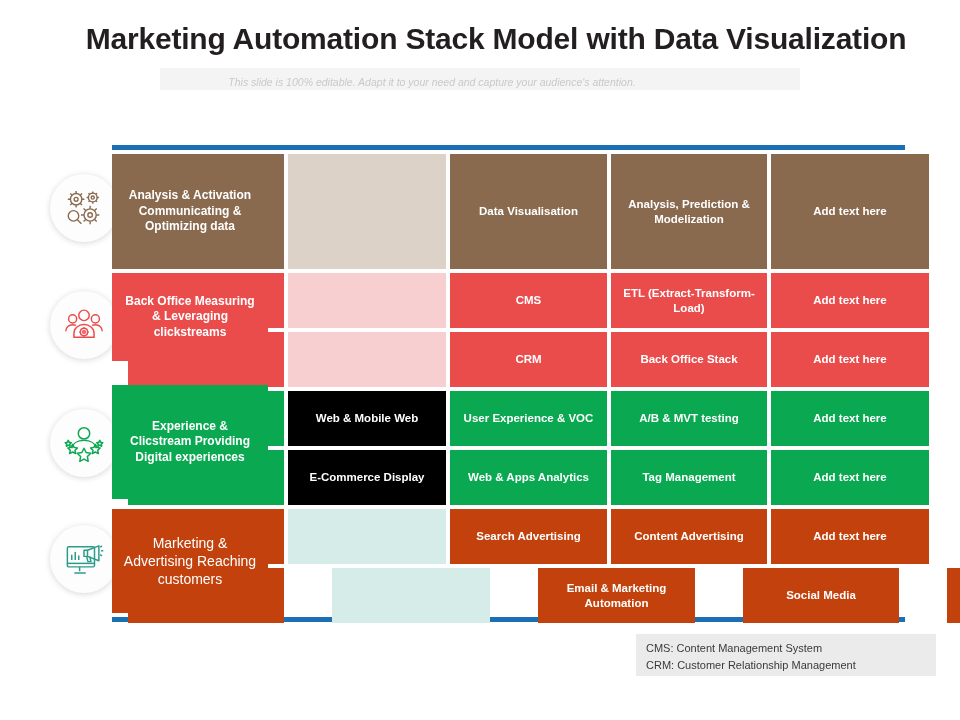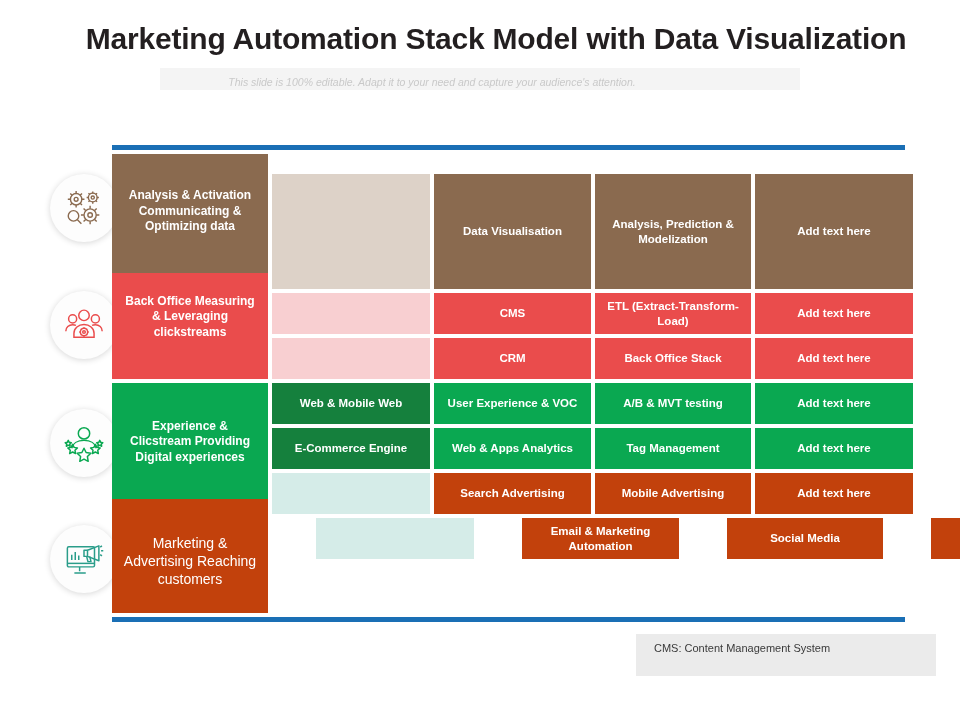--- a/index.html
+++ b/index.html
@@ -63,37 +63,36 @@
     left: 0;
     width: 793px;
     height: 5px;
     background: #1a6fb5;
   }
   .rule-top { top: 0; }
   .rule-bottom { top: 472px; }
 
   .grid {
     position: absolute;
-    left: 0;
+    left: 16px;
     top: 9px;
     width: 793px;
     height: 459px;
-    margin-top: 20px;
   }
 
   .row {
     display: flex;
     width: 793px;
     gap: 4px;
     margin-bottom: 4px;
   }
   .row:last-child { margin-bottom: 0; gap: 48px; }
 
   .row.tall { height: 115px; }
-  .row.std  { height: 41px; }
+  .row.std  { height: 55px; }
 
   
   .c1 { width: 156px; flex: 0 0 156px; }
   .c2 { width: 158px; flex: 0 0 158px; }
   .c3 { width: 157px; flex: 0 0 157px; }
   .c4 { width: 156px; flex: 0 0 156px; }
   .c5 { width: 158px; flex: 0 0 158px; }
 
   .cell {
     display: flex;
@@ -107,21 +106,21 @@
     padding: 0 5px;
     box-sizing: border-box;
   }
 
   
   .brown      { background: #8a6a4f; }
   .brown-pale { background: #ddd2c8; }
   .red        { background: #ea4c4c; }
   .red-pale   { background: #f8cfd1; }
   .green      { background: #0aa851; }
-  .green-pale { background: #15803d; }
+  .green-pale { background: #000000; }
   .teal       { background: #c2410c; }
   .teal-pale  { background: #d5ece8; }
 
   
   .labels {
     position: absolute;
     left: 0;
     top: 9px;
     width: 156px;
     height: 459px;
@@ -179,21 +178,21 @@
     top: 634px;
     width: 300px;
     height: 42px;
     background: #ebebeb;
     padding: 6px 10px;
     box-sizing: border-box;
     font-size: 11px;
     color: #3a3a3a;
     line-height: 1.5;
   }
-  .legend div { white-space: nowrap; margin-left: 8px; }
+  .legend div { white-space: nowrap; }
 </style>
 </head>
 <body>
 
 <div class="subtitle-band"></div>
 
 <div class="slide-title">Marketing Automation Stack Model with Data Visualization</div>
 
 <div class="slide-subtitle">This slide is 100% editable. Adapt it to your need and capture your audience's attention.</div>
 
@@ -298,31 +297,31 @@
     <div class="row std">
       <div class="cell c1 green"></div>
       <div class="cell c2 green-pale">Web &amp; Mobile Web</div>
       <div class="cell c3 green">User Experience &amp; VOC</div>
       <div class="cell c4 green">A/B &amp; MVT testing</div>
       <div class="cell c5 green">Add text here</div>
     </div>
 
     <div class="row std">
       <div class="cell c1 green"></div>
-      <div class="cell c2 green-pale">E-Commerce Engine</div>
+      <div class="cell c2 green-pale">E-Commerce Display</div>
       <div class="cell c3 green">Web &amp; Apps Analytics</div>
       <div class="cell c4 green">Tag Management</div>
       <div class="cell c5 green">Add text here</div>
     </div>
 
     <div class="row std">
       <div class="cell c1 teal"></div>
       <div class="cell c2 teal-pale"></div>
       <div class="cell c3 teal">Search Advertising</div>
-      <div class="cell c4 teal">Mobile Advertising</div>
+      <div class="cell c4 teal">Content Advertising</div>
       <div class="cell c5 teal">Add text here</div>
     </div>
 
     <div class="row std">
       <div class="cell c1 teal"></div>
       <div class="cell c2 teal-pale"></div>
       <div class="cell c3 teal">Email &amp; Marketing Automation</div>
       <div class="cell c4 teal">Social Media</div>
       <div class="cell c5 teal">Add text here</div>
     </div>
@@ -333,13 +332,14 @@
     <div class="label-box lb1 brown">Analysis &amp; Activation Communicating &amp; Optimizing data</div>
     <div class="label-box lb2 red">Back Office Measuring &amp; Leveraging clickstreams</div>
     <div class="label-box lb3 green">Experience &amp; Clicstream Providing Digital experiences</div>
     <div class="label-box lb4 teal">Marketing  &amp; Advertising Reaching customers</div>
   </div>
 
 </div>
 
 <div class="legend">
   <div>CMS:  Content Management  System</div>
+  <div>CRM:  Customer Relationship Management</div>
 </div>
 
 </body></html>

